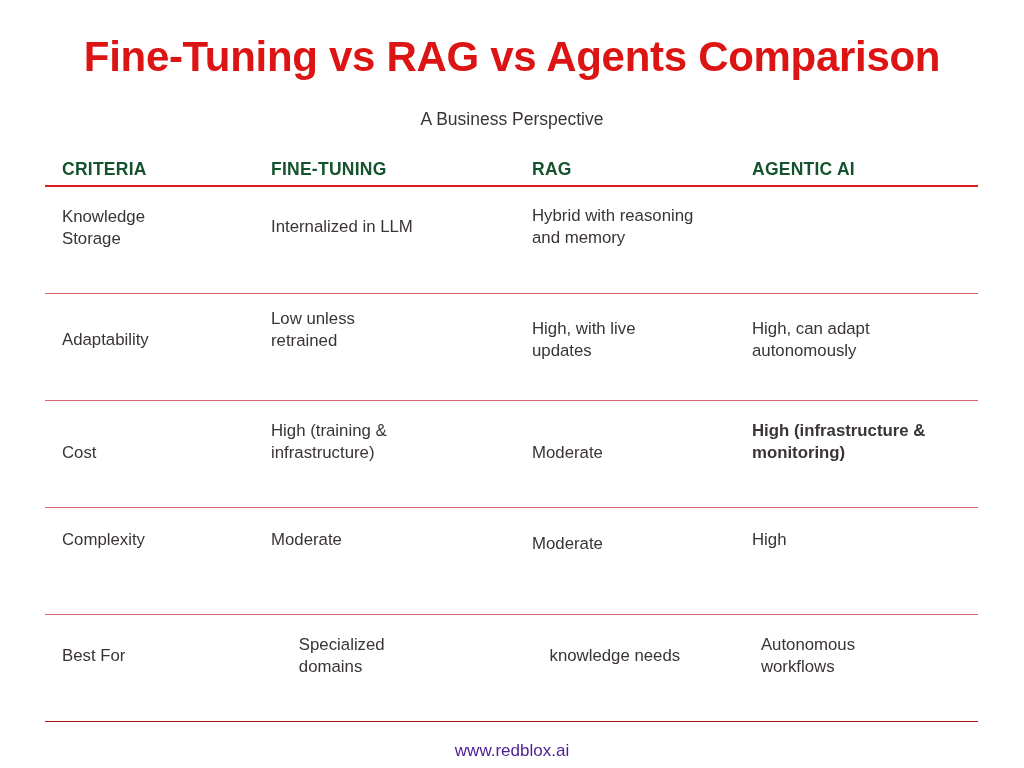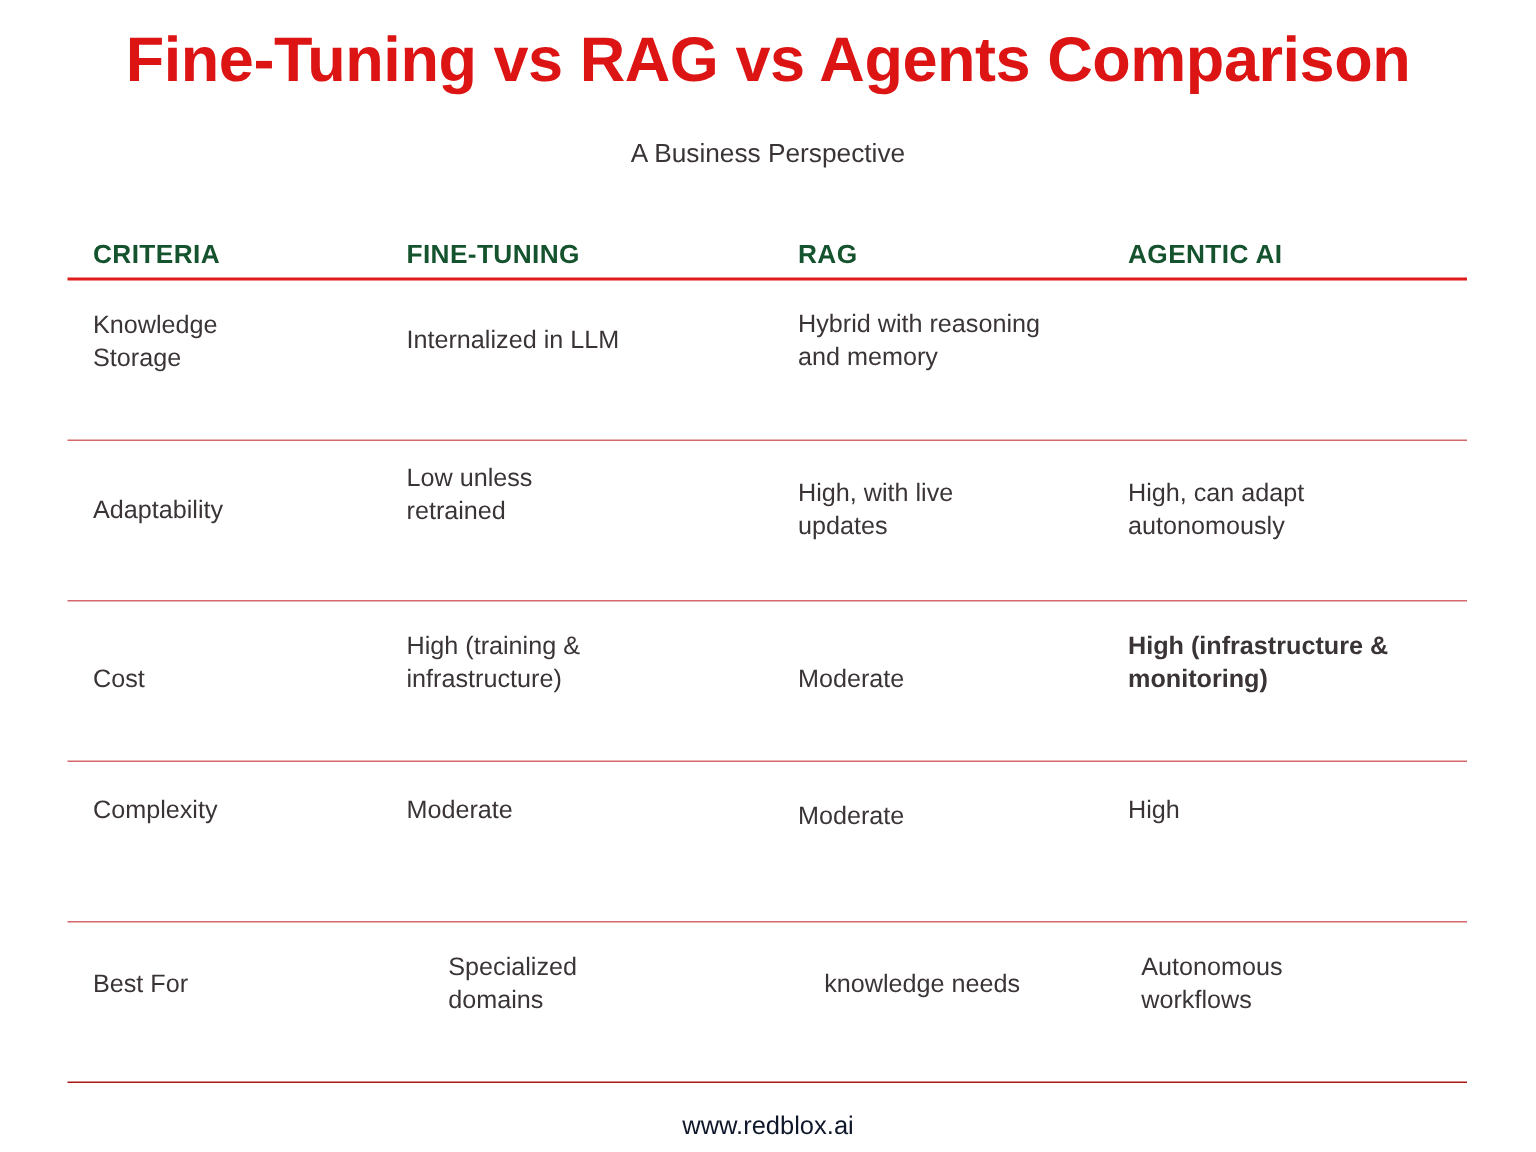--- a/index.html
+++ b/index.html
@@ -18,21 +18,21 @@
   
   .title-block {
     position: absolute;
     left: 0;
     top: 0;
     width: 1024px;
     text-align: center;
   }
   .deck-title {
     margin: 0;
-    padding-top: 19px;
+    padding-top: 36px;
     font-size: 42px;
     font-weight: bold;
     color: #dd1414;
     letter-spacing: -0.3px;
     line-height: 1.0;
     white-space: nowrap;
   }
   .deck-subtitle {
     margin: 16px;
     padding-top: 17px;
@@ -139,21 +139,21 @@
   }
 
   
   .footer {
     position: absolute;
     left: 0;
     top: 742px;
     width: 1024px;
     text-align: center;
     font-size: 17px;
-    color: #0f172a;
+    color: #4c1d95;
     line-height: 1.0;
   }
 </style>
 </head>
 <body>
 
 <div class="title-block">
   <h1 class="deck-title">Fine-Tuning vs RAG vs Agents Comparison</h1>
   <p class="deck-subtitle">A Business Perspective</p>
 </div>

